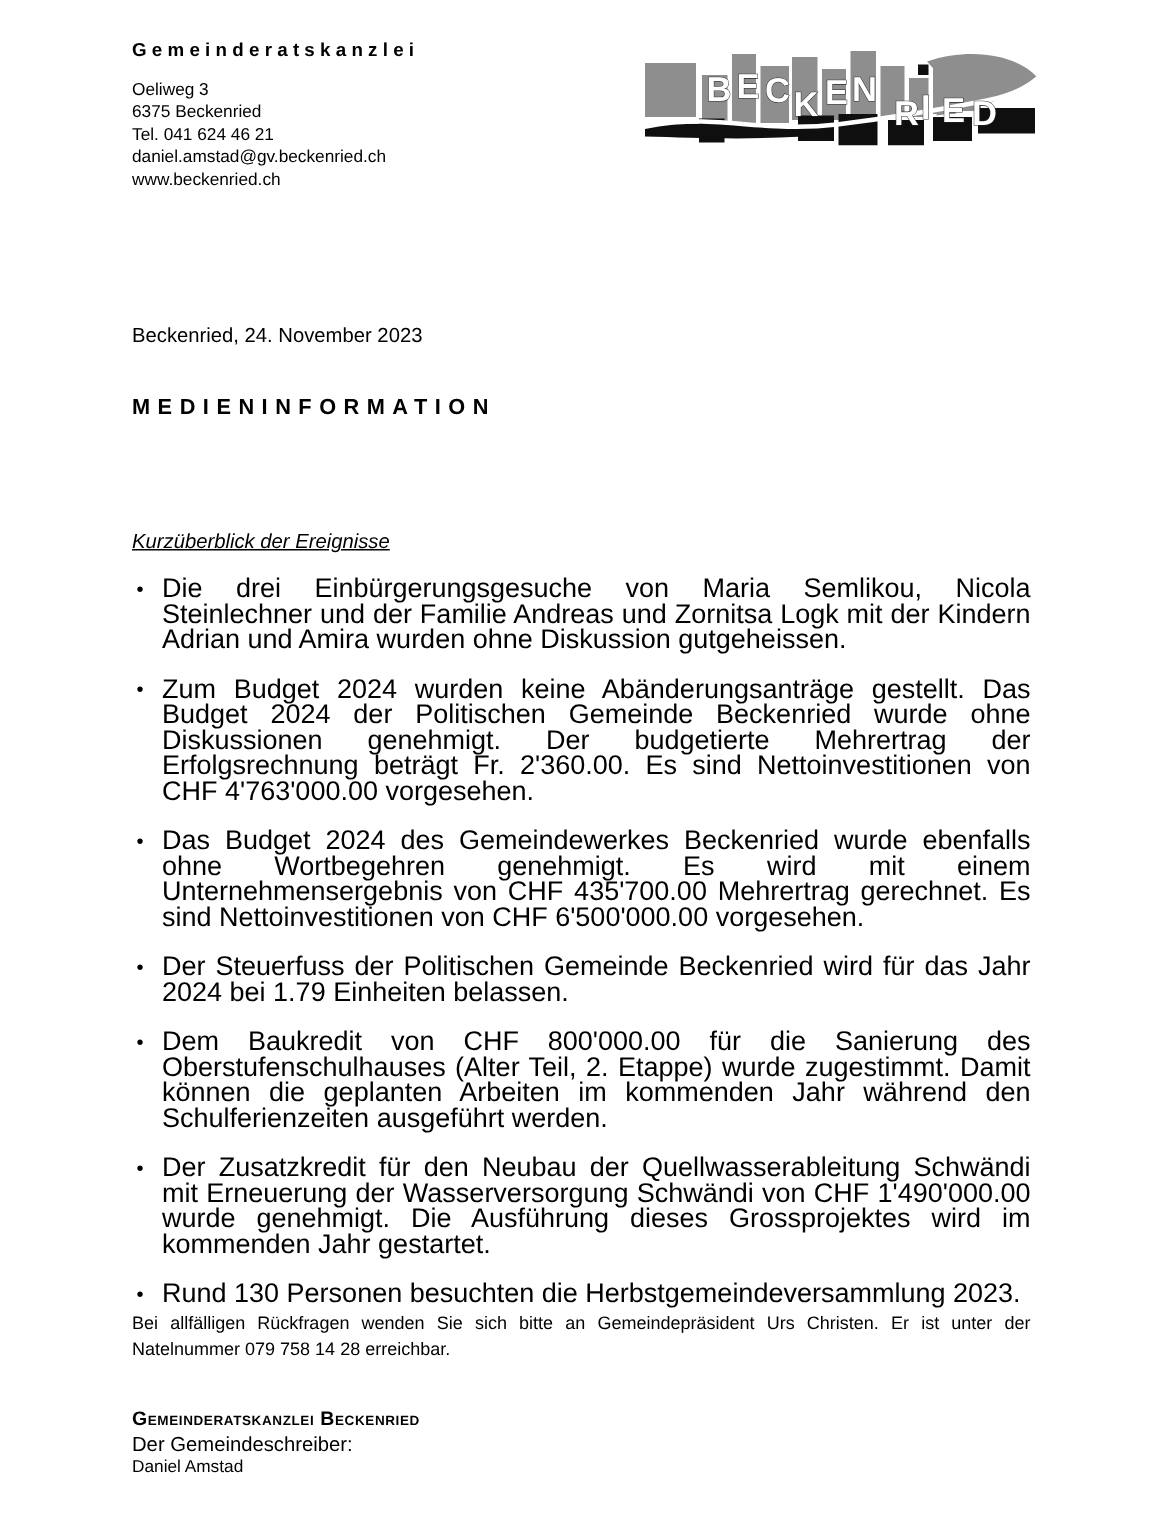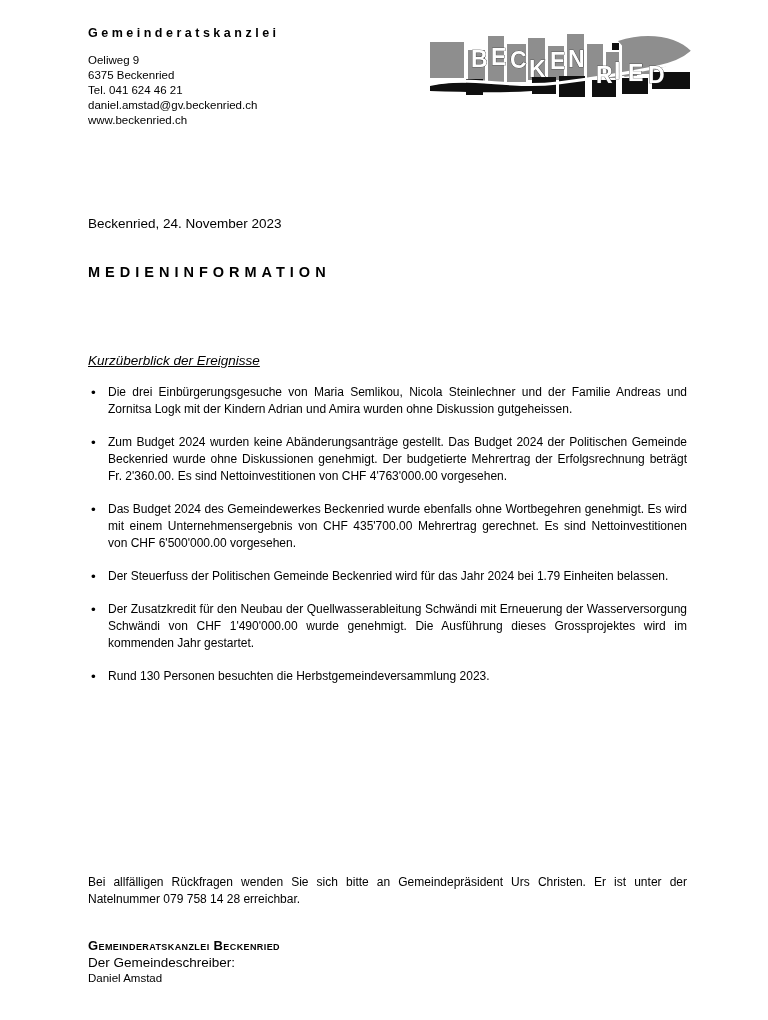--- a/index.html
+++ b/index.html
@@ -75,21 +75,21 @@
   .bullet-list {
     position: absolute;
     left: 88px; top: 384px;
     width: 599px;
     list-style: none;
   }
   .bullet-list li {
     position: relative;
     padding-left: 20px;
     margin-bottom: 16px;
-    font-size: 12px;
+    font-size: 18px;
     line-height: 17px;
     text-align: justify;
   }
   .bullet-list li::before {
     content: "\2022";
     position: absolute;
     left: 3px; top: 0;
     font-size: 13.5px;
   }
   .closing {
@@ -122,21 +122,21 @@
   }
 </style>
 </head>
 <body>
 
 <div class="page">
 
   <div class="office-title">Gemeinderatskanzlei</div>
 
   <div class="address-block">
-    <div>Oeliweg 9</div>
+    <div>Oeliweg 3</div>
     <div>6375 Beckenried</div>
     <div>Tel. 041 624 46 21</div>
     <div>daniel.amstad@gv.beckenried.ch</div>
     <div>www.beckenried.ch</div>
   </div>
 
   <div class="logo-wrap">
     <svg viewBox="0 0 264 70" xmlns="http://www.w3.org/2000/svg">
 
       <g fill="#8e8e8e">
@@ -178,20 +178,21 @@
   <div class="kicker">MEDIENINFORMATION</div>
 
 
   <div class="section-heading">Kurzüberblick der Ereignisse</div>
 
   <ul class="bullet-list">
     <li>Die drei Einbürgerungsgesuche von Maria Semlikou, Nicola Steinlechner und der Familie Andreas und Zornitsa Logk mit der Kindern Adrian und Amira wurden ohne Diskussion gutgeheissen.</li>
     <li>Zum Budget 2024 wurden keine Abänderungsanträge gestellt. Das Budget 2024 der Politischen Gemeinde Beckenried wurde ohne Diskussionen genehmigt. Der budgetierte Mehrertrag der Erfolgsrechnung beträgt Fr. 2'360.00. Es sind Nettoinvestitionen von CHF 4'763'000.00 vorgesehen.</li>
     <li>Das Budget 2024 des Gemeindewerkes Beckenried wurde ebenfalls ohne Wortbegehren genehmigt. Es wird mit einem Unternehmensergebnis von CHF 435'700.00 Mehrertrag gerechnet. Es sind Nettoinvestitionen von CHF 6'500'000.00 vorgesehen.</li>
     <li>Der Steuerfuss der Politischen Gemeinde Beckenried wird für das Jahr 2024 bei 1.79 Einheiten belassen.</li>
+    <li>Dem Baukredit von CHF 800'000.00 für die Sanierung des Oberstufenschulhauses (Alter Teil, 2. Etappe) wurde zugestimmt. Damit können die geplanten Arbeiten im kommenden Jahr während den Schulferienzeiten ausgeführt werden.</li>
     <li>Der Zusatzkredit für den Neubau der Quellwasserableitung Schwändi mit Erneuerung der Wasserversorgung Schwändi von CHF 1'490'000.00 wurde genehmigt. Die Ausführung dieses Grossprojektes wird im kommenden Jahr gestartet.</li>
     <li>Rund 130 Personen besuchten die Herbstgemeindeversammlung 2023.</li>
   </ul>
 
   <div class="closing">Bei allfälligen Rückfragen wenden Sie sich bitte an Gemeindepräsident Urs Christen. Er ist unter der Natelnummer 079 758 14 28 erreichbar.</div>
 
   <div class="signature">
     <div class="sig-org">Gemeinderatskanzlei Beckenried</div>
     <div class="sig-role">Der Gemeindeschreiber:</div>
     <div class="sig-name">Daniel Amstad</div>

